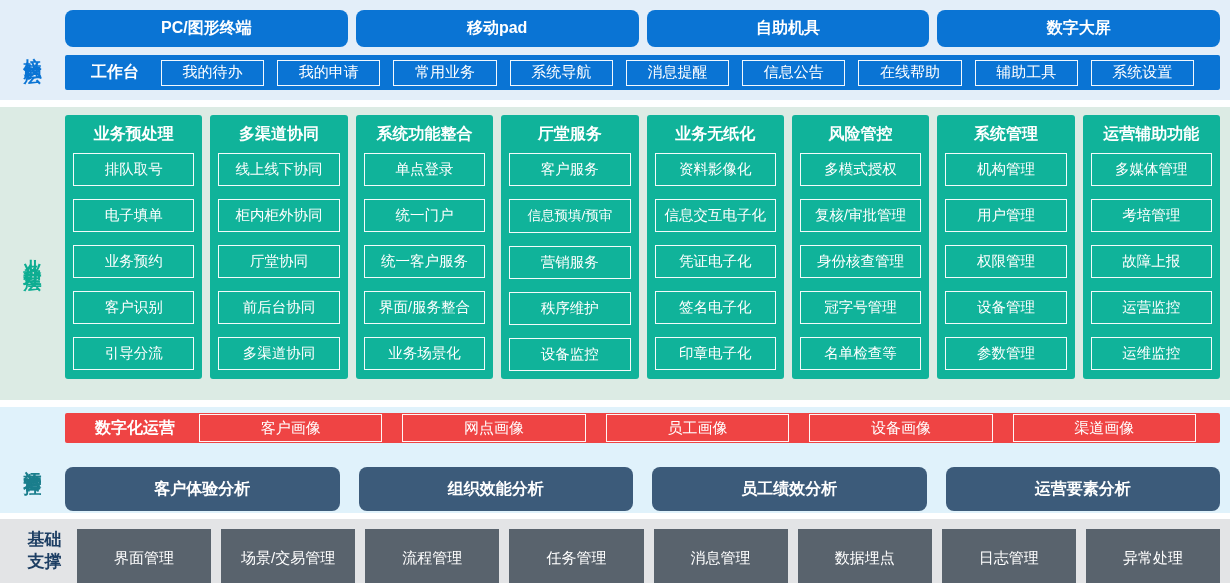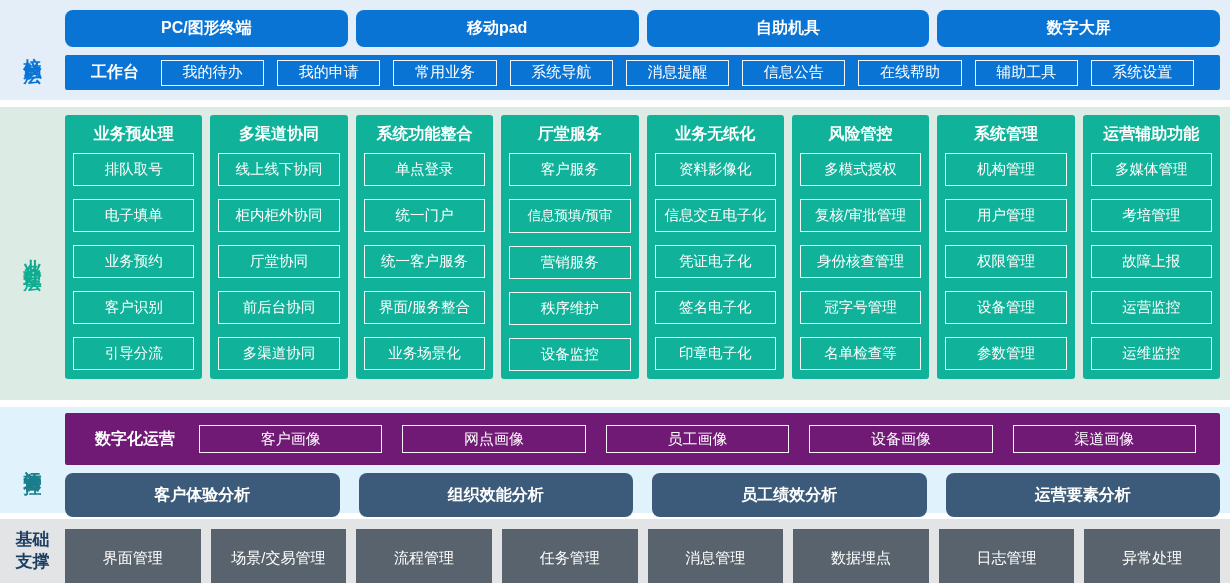--- a/index.html
+++ b/index.html
@@ -57,39 +57,39 @@
     height: 33px; margin-bottom: 13px; border: 1px solid rgba(255,255,255,0.95);
     color: #fff; font-size: 14.5px; display: flex; align-items: center; justify-content: center;
     text-align: center; white-space: nowrap;
   }
   .col-item:last-child { margin-bottom: 0; }
   .col-item.wrap { white-space: normal; word-break: break-all; font-size: 13.5px; line-height: 1.15; padding: 16px 4px; }
 
   
   .band-ops { height: 106px; background: #e0f2fb; }
   .ops-bar {
-    margin-top: 6px; height: 52px; background: #701a75; border-radius: 2px;
+    margin-top: 6px; height: 30px; background: #ef4444; border-radius: 2px;
     display: flex; align-items: center;
   }
   .ops-label { color: #fff; font-weight: bold; font-size: 16px; padding: 0 24px 0 30px; white-space: nowrap; }
   .ops-items { flex: 1; display: flex; gap: 20px; padding-right: 24px; }
   .ops-btn {
     flex: 1; height: 28px; border: 1px solid rgba(255,255,255,0.95);
     color: #fff; font-size: 15px; display: flex; align-items: center; justify-content: center;
     white-space: nowrap;
   }
-  .analysis-row { display: flex; gap: 19px; margin-top: 8px; height: 44px; }
+  .analysis-row { display: flex; gap: 19px; margin-top: 24px; height: 44px; }
   .analysis-btn {
     flex: 1; background: #3c5b7a; border-radius: 8px; color: #fff;
     font-weight: bold; font-size: 16px; display: flex; align-items: center; justify-content: center;
   }
 
   
   .sep-thin { height: 6px; background: #ffffff; }
-  .band-foundation { height: 64px; background: #e3e4e6; }
+  .band-foundation { height: 64px; background: #e3e4e6; padding-left: 12px; }
   .fnd-label {
     color: #1d3e63; font-weight: bold; font-size: 17px; line-height: 1.3;
     width: 2.1em; word-break: break-all; text-align: center;
   }
   .foundation-row { display: flex; gap: 10px; margin-top: 10px; height: 58px; }
   .fnd-item {
     flex: 1; background: #59636d; color: #fff; font-size: 15px;
     display: flex; align-items: center; justify-content: center; white-space: nowrap;
   }
 </style>

